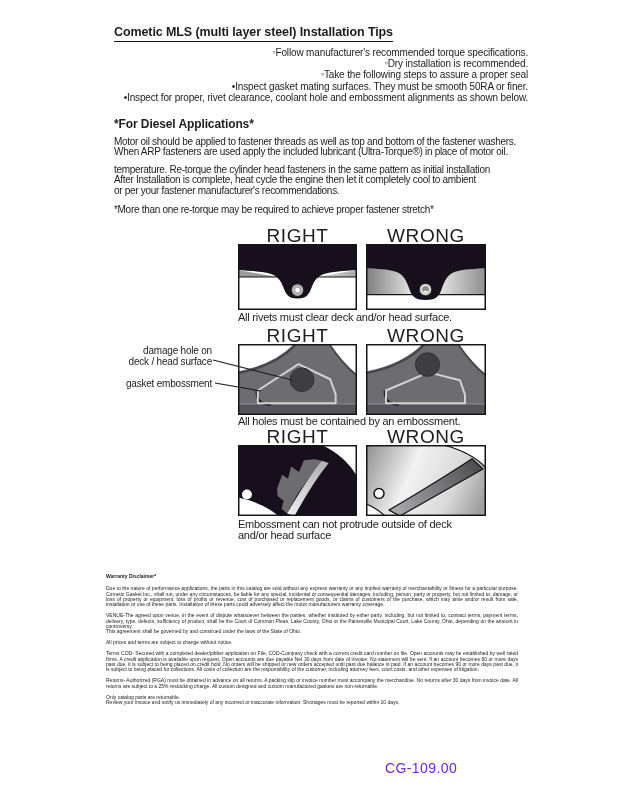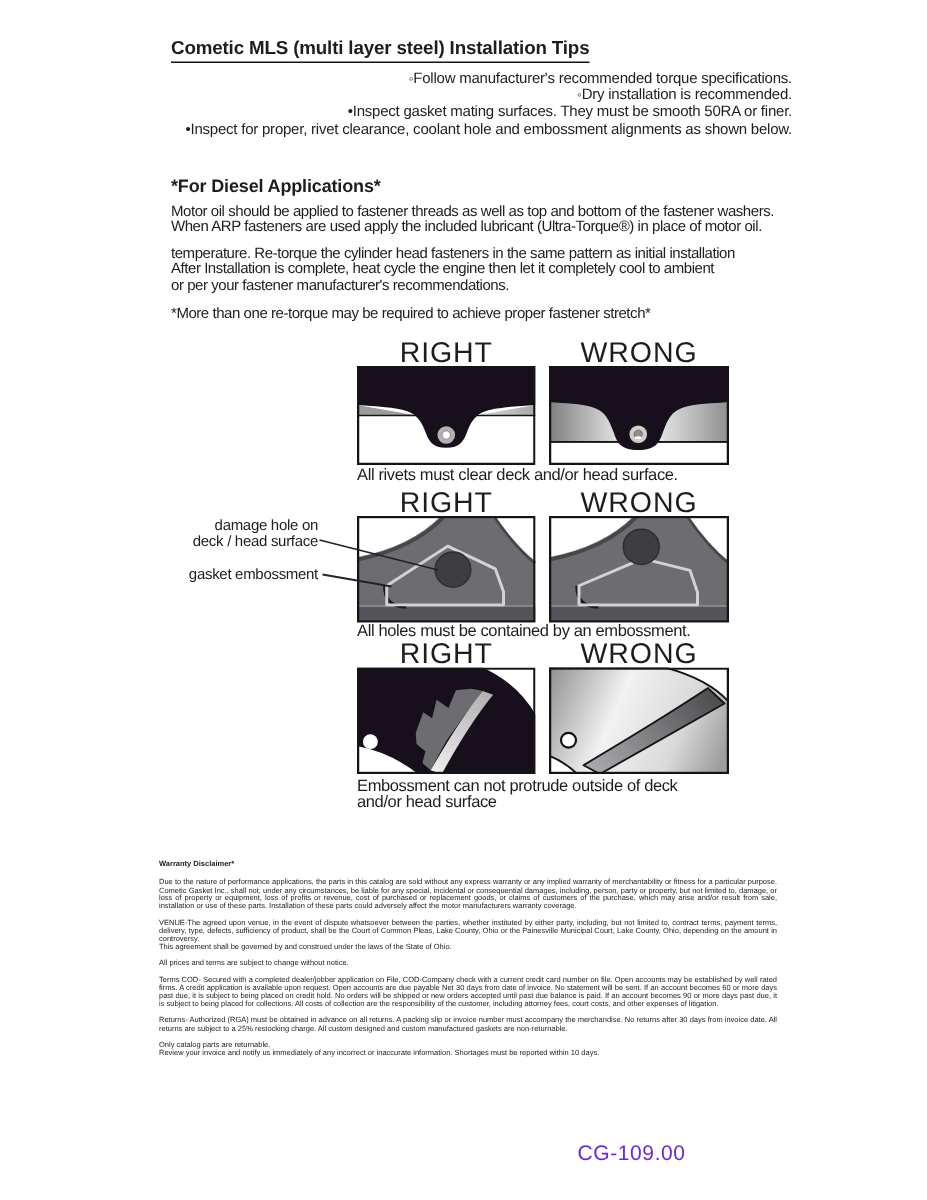--- a/index.html
+++ b/index.html
@@ -32,20 +32,21 @@
 </head>
 <body>
 
 <div class="page">
 
   <h1 class="title">Cometic MLS (multi layer steel) Installation Tips</h1>
 
   <div class="tips">
     <div class="tip"><span class="m">◦</span><span>Follow manufacturer's recommended torque specifications.</span></div>
     <div class="tip"><span class="m">◦</span><span>Dry installation is recommended.</span></div>
+    <div class="tip"><span class="m">◦</span><span>Take the following steps to assure a proper seal</span></div>
     <div class="tip sub"><span class="m">•</span><span>Inspect gasket mating surfaces.  They must be smooth 50RA or finer.</span></div>
     <div class="tip sub"><span class="m">•</span><span>Inspect for proper, rivet clearance, coolant hole and embossment alignments as shown below.</span></div>
   </div>
 
   <h2 class="diesel-head">*For Diesel Applications*</h2>
 
   <div class="para" style="top:137px;">
     <div>Motor oil should be applied to fastener threads as well as top and bottom of the fastener washers.</div>
     <div>When ARP fasteners are used apply the included lubricant (Ultra-Torque®) in place of motor oil.</div>
   </div>

